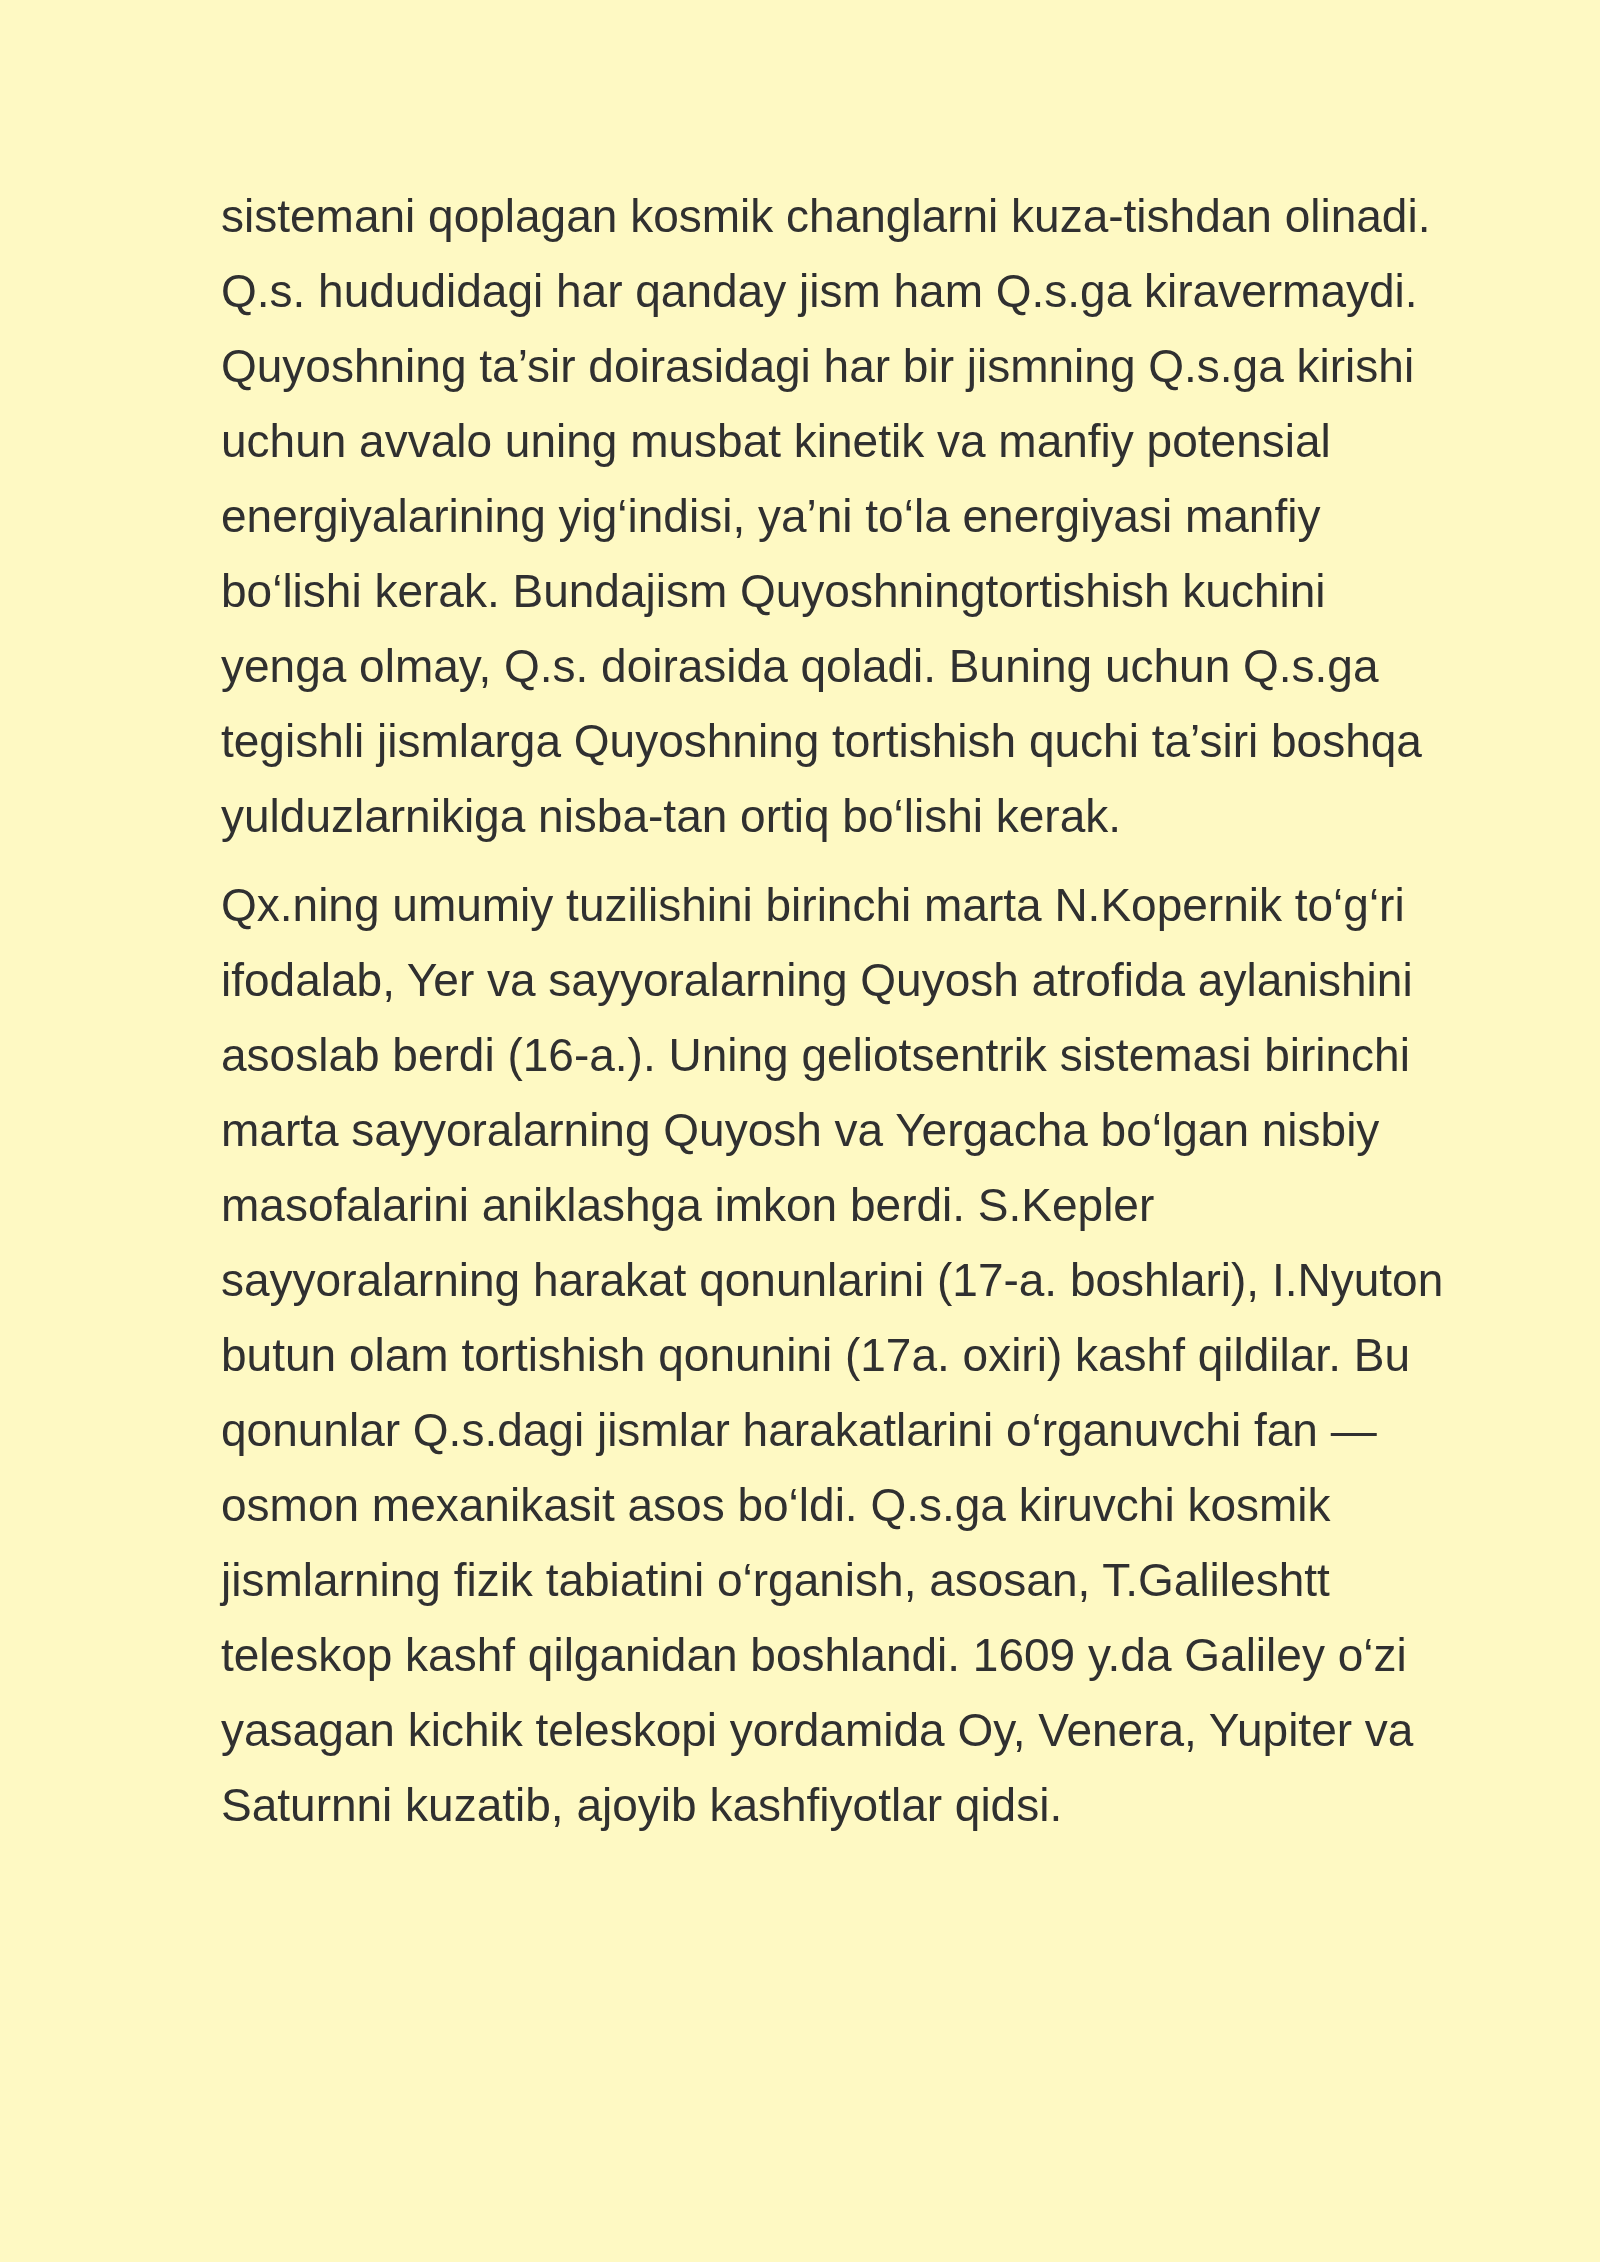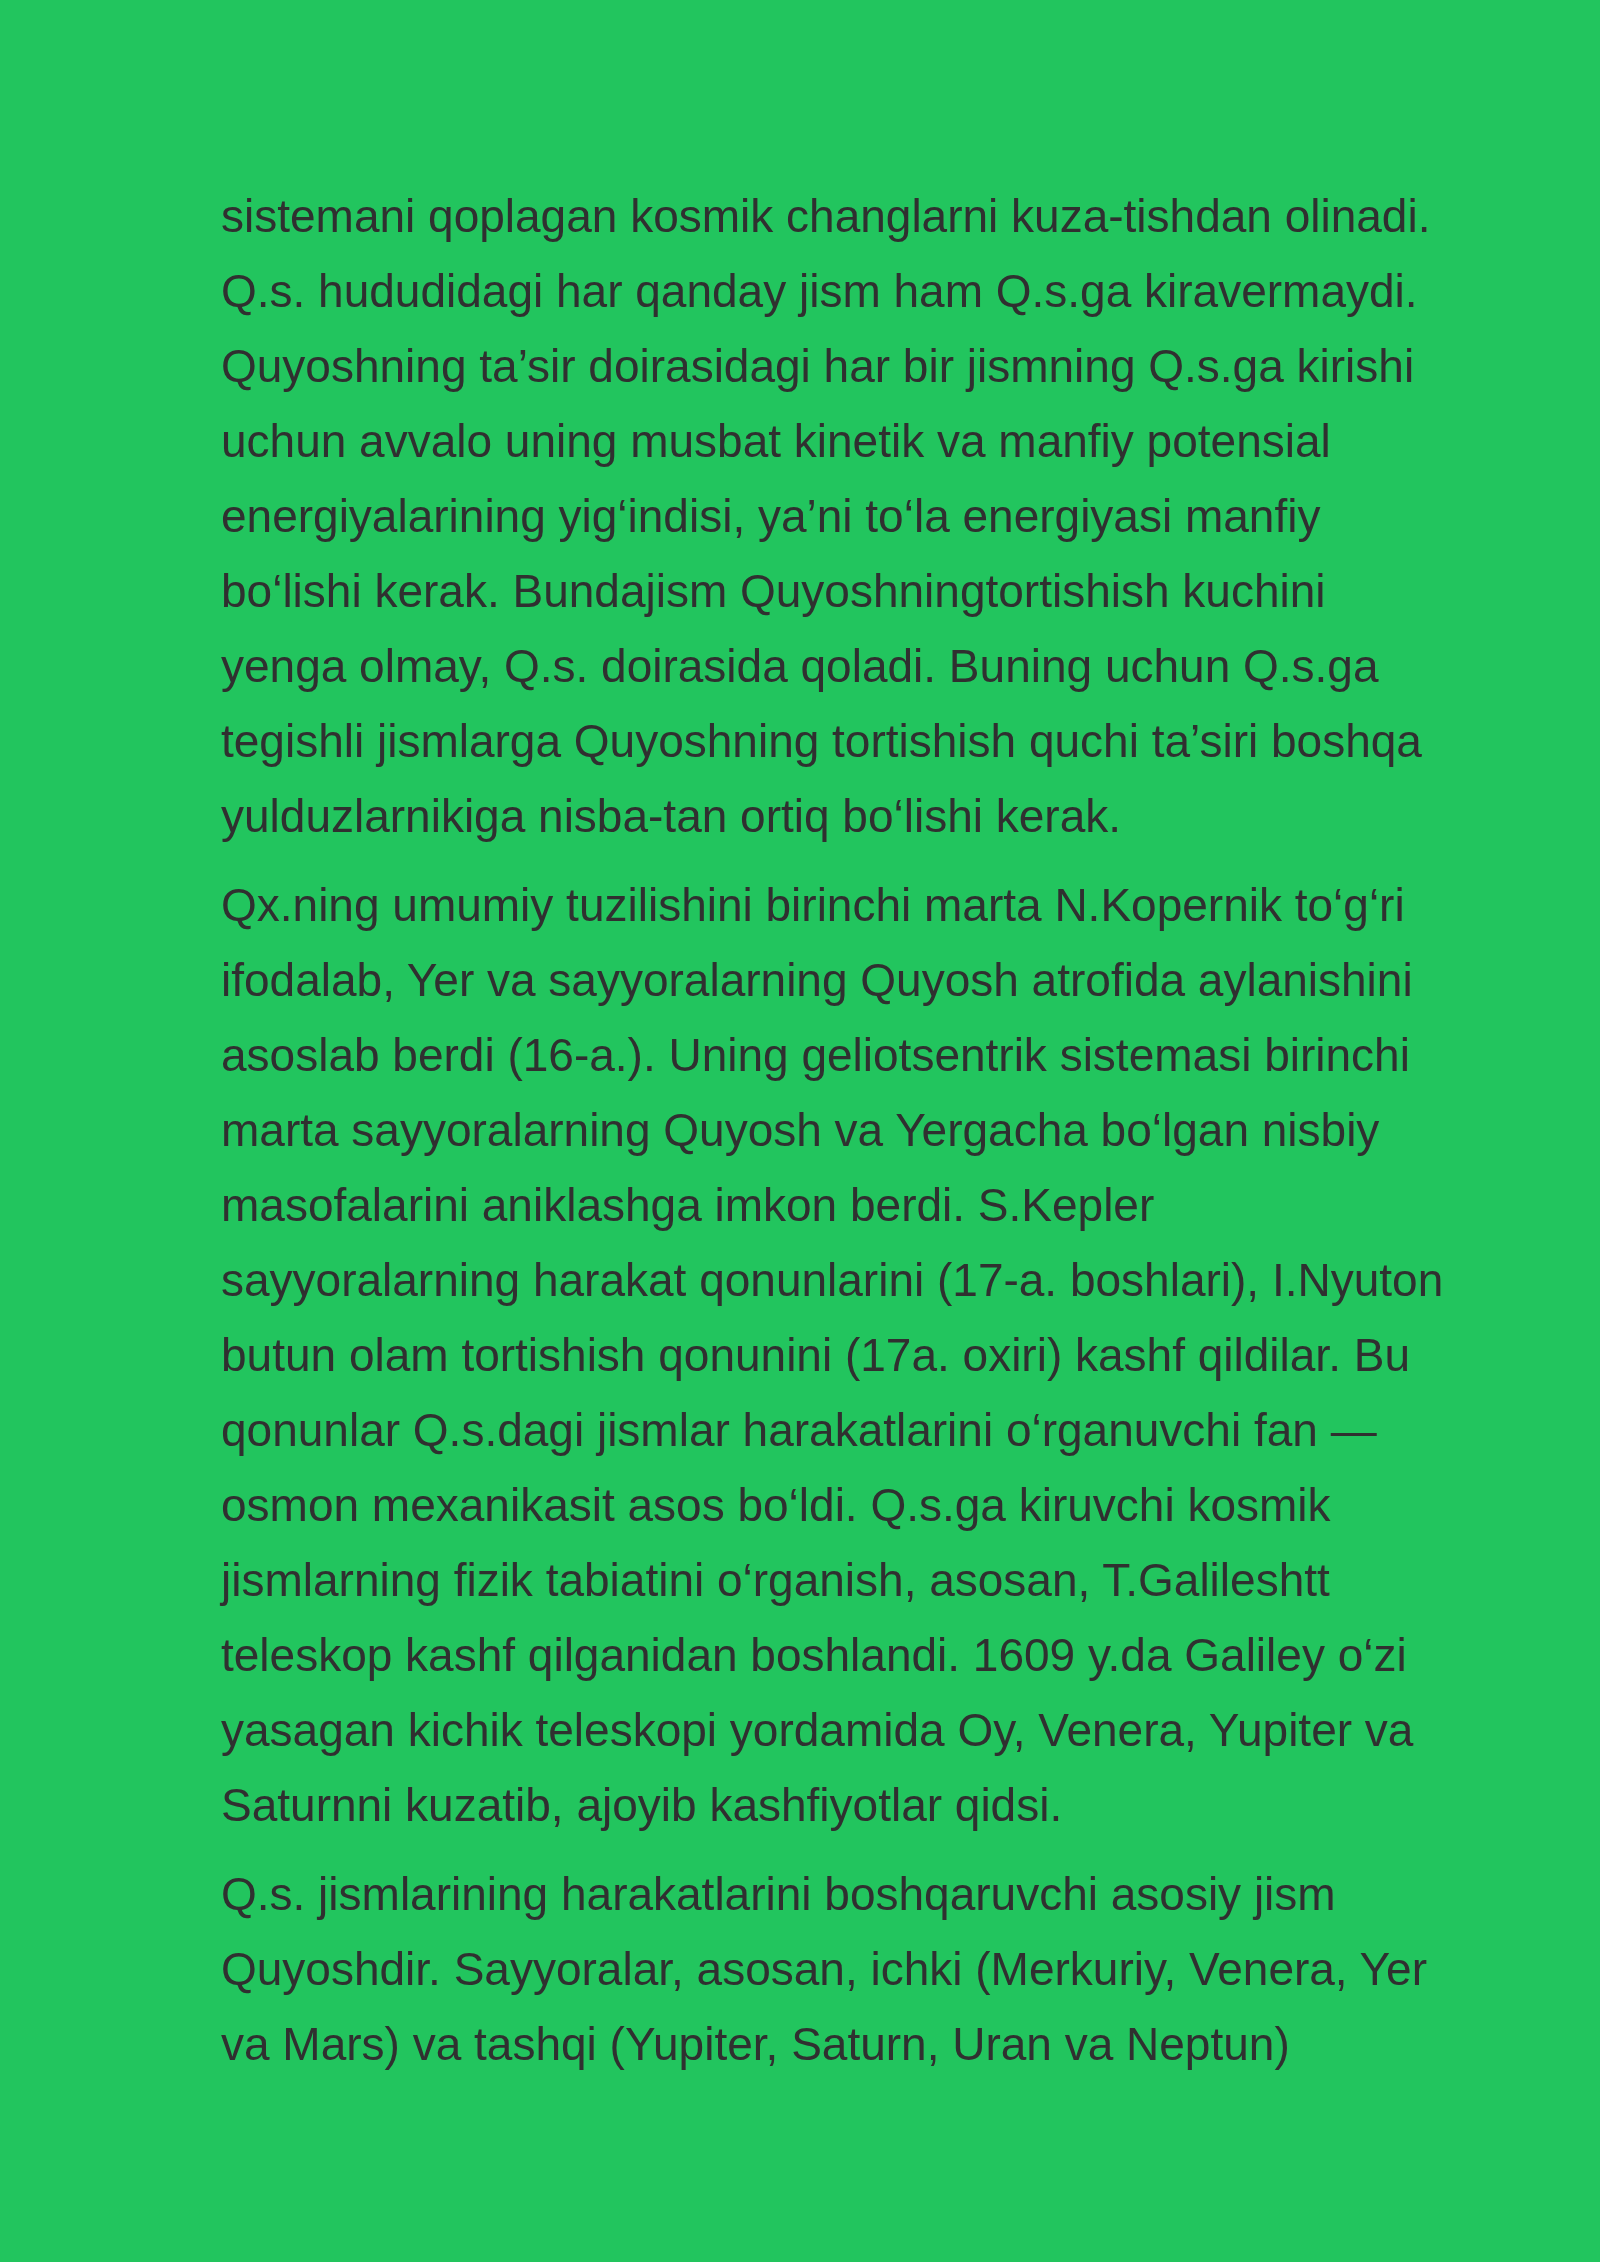--- a/index.html
+++ b/index.html
@@ -9,21 +9,21 @@
   body {
     width: 1600px;
     height: 2262px;
     background: #fdfdfd;
     overflow: hidden;
   }
   .page {
     box-sizing: border-box;
     width: 1600px;
     height: 2262px;
-    background: #22c55e;
+    background: #fef9c3;
     padding: 179px 138px 0 221px;
     font-family: "Liberation Sans", sans-serif;
     font-size: 46px;
     line-height: 75px;
     color: #303030;
   }
   .para {
     margin: 0 0 14px 0;
     white-space: pre-line;
     text-align: left;
@@ -48,16 +48,13 @@
 marta sayyoralarning Quyosh va Yergacha bo‘lgan nisbiy
 masofalarini aniklashga imkon berdi. S.Kepler
 sayyoralarning harakat qonunlarini (17-a. boshlari), I.Nyuton
 butun olam tortishish qonunini (17a. oxiri) kashf qildilar. Bu
 qonunlar Q.s.dagi jismlar harakatlarini o‘rganuvchi fan —
 osmon mexanikasit asos bo‘ldi. Q.s.ga kiruvchi kosmik
 jismlarning fizik tabiatini o‘rganish, asosan, T.Galileshtt
 teleskop kashf qilganidan boshlandi. 1609 y.da Galiley o‘zi
 yasagan kichik teleskopi yordamida Oy, Venera, Yupiter va
 Saturnni kuzatib, ajoyib kashfiyotlar qidsi.</p>
-  <p class="para">Q.s. jismlarining harakatlarini boshqaruvchi asosiy jism
-Quyoshdir. Sayyoralar, asosan, ichki (Merkuriy, Venera, Yer
-va Mars) va tashqi (Yupiter, Saturn, Uran va Neptun)</p>
 </div>
 
 </body></html>

